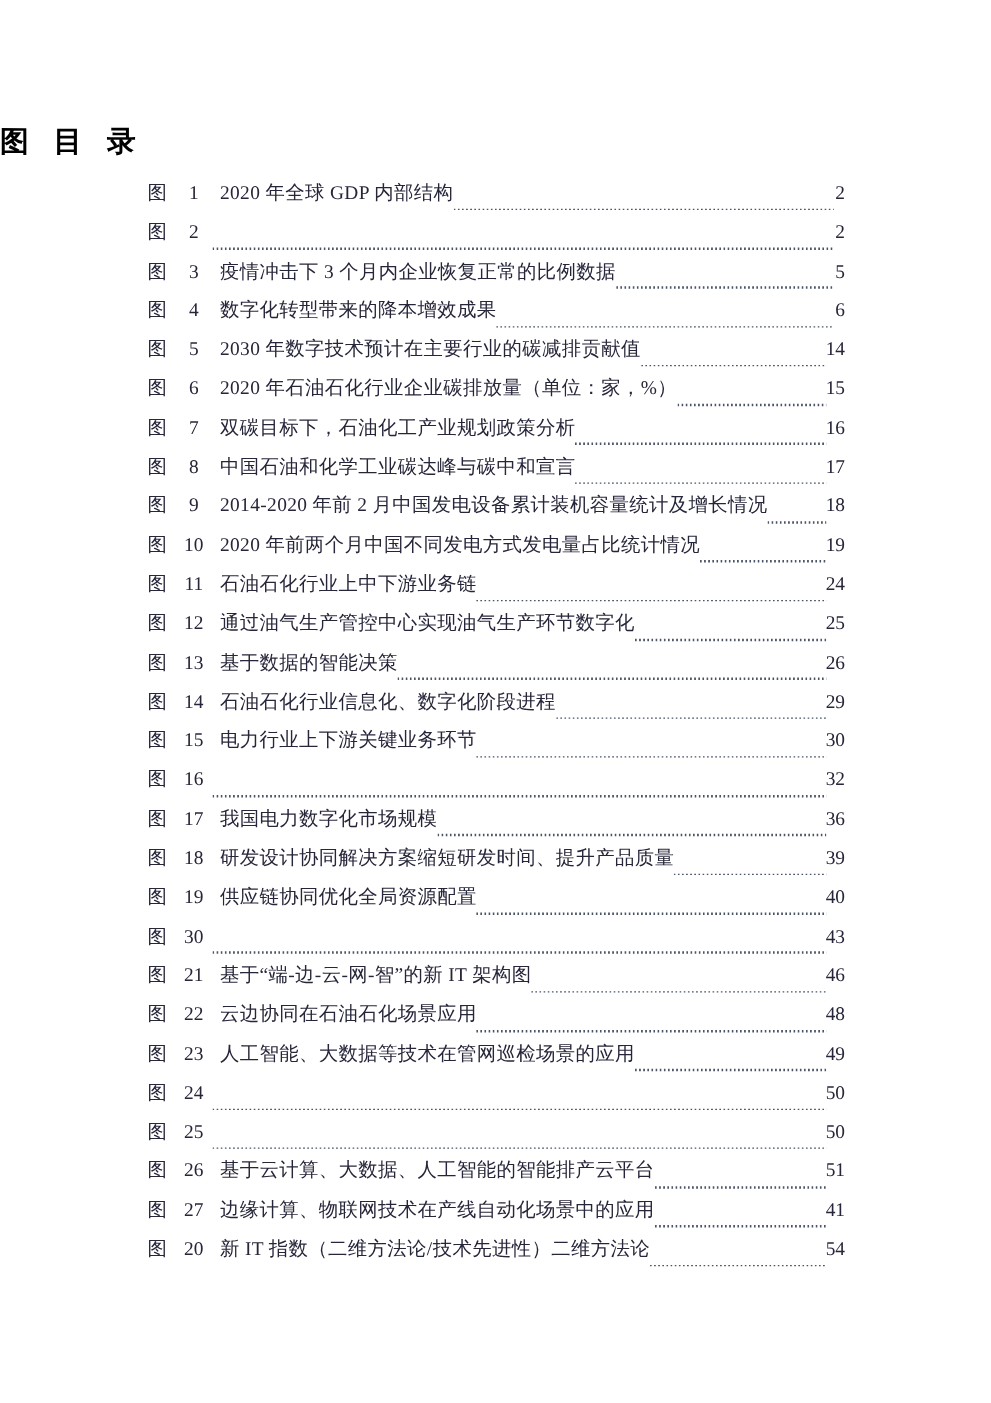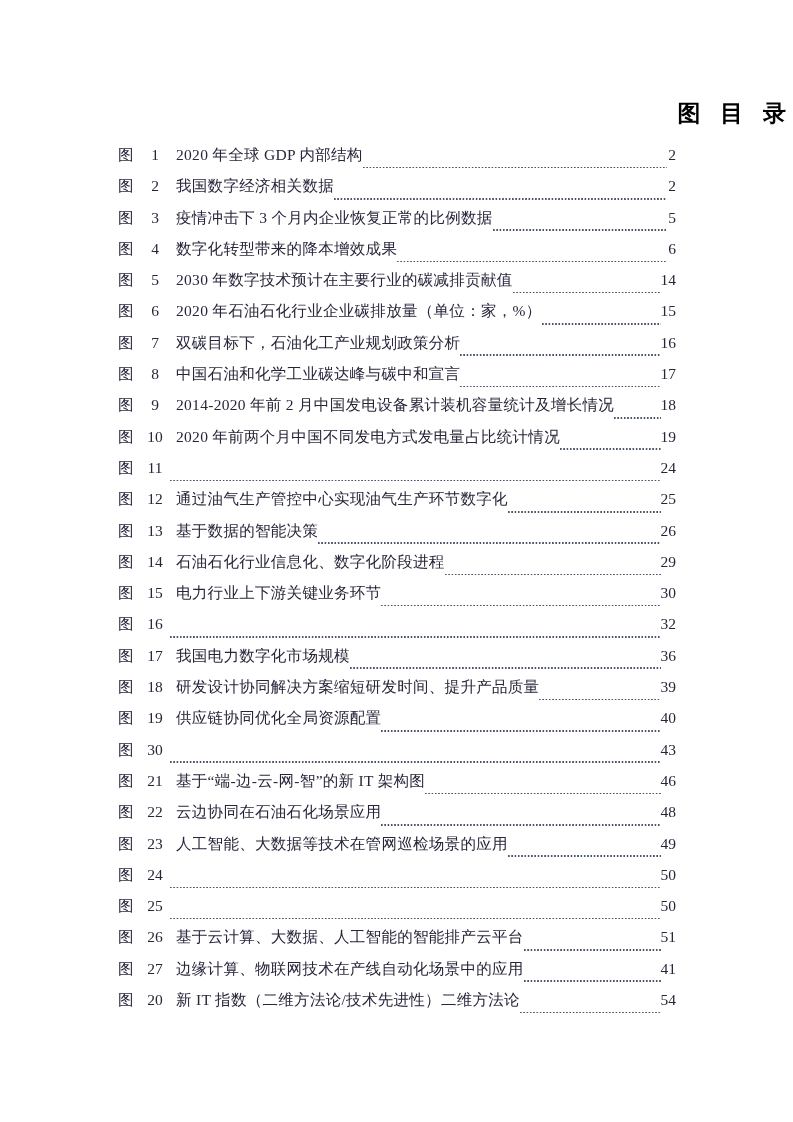--- a/index.html
+++ b/index.html
@@ -18,21 +18,21 @@
     position: relative;
     width: 793px;
     height: 1122px;
     box-sizing: border-box;
   }
   .doc-title {
     position: absolute;
     top: 98px;
     left: 0;
     width: 793px;
-    text-align: right;
+    text-align: left;
     font-size: 23px;
     font-weight: bold;
     letter-spacing: 7px;
     color: #000000;
     font-family: "Liberation Serif", "DejaVu Serif", serif;
     white-space: pre;
   }
   .toc {
     position: absolute;
     top: 139px;
@@ -96,21 +96,20 @@
       <div class="toc-entry">
         <span class="entry-label">图</span>
         <span class="entry-num">1</span>
         <span class="entry-title">2020 年全球 GDP 内部结构</span>
         <span class="leader"></span>
         <span class="entry-page">2</span>
       </div>
       <div class="toc-entry">
         <span class="entry-label">图</span>
         <span class="entry-num">2</span>
-        <span class="entry-title">我国数字经济相关数据</span>
         <span class="leader"></span>
         <span class="entry-page">2</span>
       </div>
       <div class="toc-entry">
         <span class="entry-label">图</span>
         <span class="entry-num">3</span>
         <span class="entry-title">疫情冲击下 3 个月内企业恢复正常的比例数据</span>
         <span class="leader"></span>
         <span class="entry-page">5</span>
       </div>
@@ -159,20 +158,21 @@
       <div class="toc-entry">
         <span class="entry-label">图</span>
         <span class="entry-num">10</span>
         <span class="entry-title">2020 年前两个月中国不同发电方式发电量占比统计情况</span>
         <span class="leader"></span>
         <span class="entry-page">19</span>
       </div>
       <div class="toc-entry">
         <span class="entry-label">图</span>
         <span class="entry-num">11</span>
+        <span class="entry-title">石油石化行业上中下游业务链</span>
         <span class="leader"></span>
         <span class="entry-page">24</span>
       </div>
       <div class="toc-entry">
         <span class="entry-label">图</span>
         <span class="entry-num">12</span>
         <span class="entry-title">通过油气生产管控中心实现油气生产环节数字化</span>
         <span class="leader"></span>
         <span class="entry-page">25</span>
       </div>

